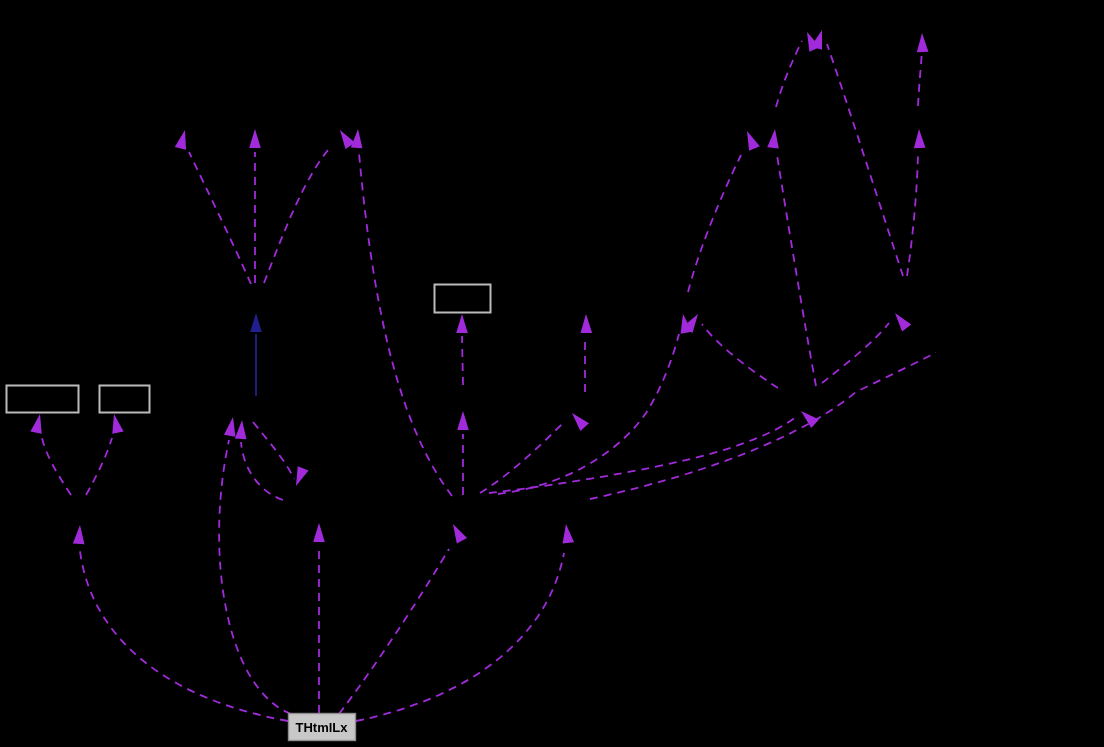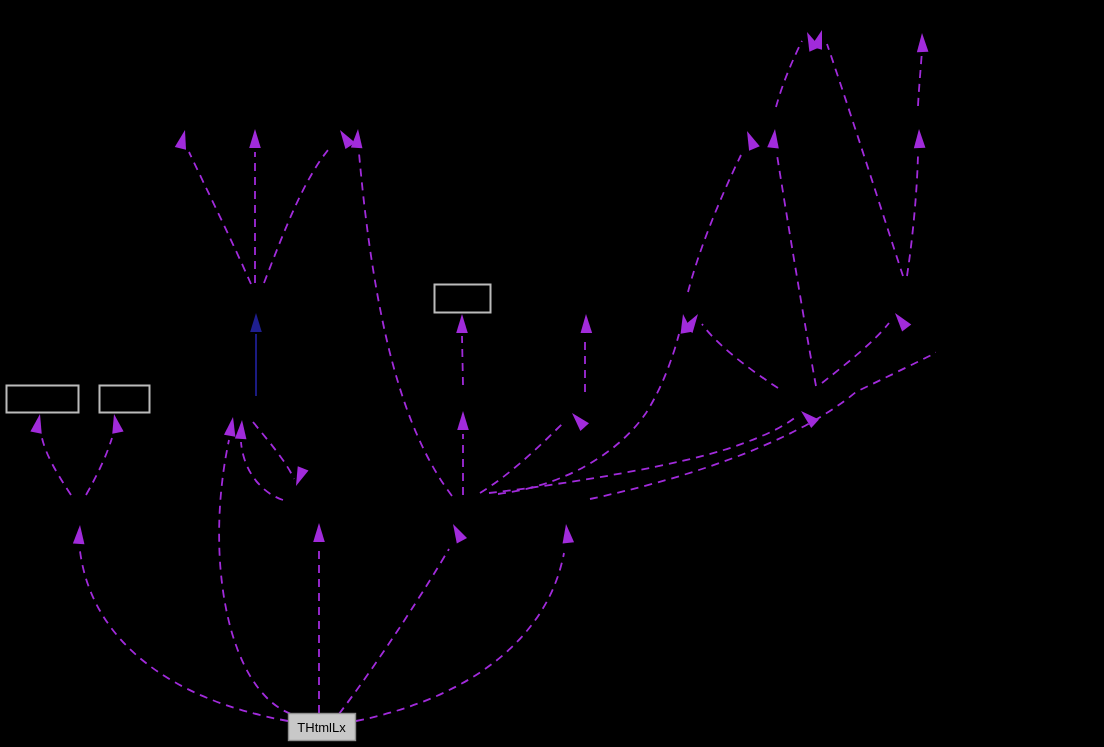--- a/index.html
+++ b/index.html
@@ -6,20 +6,21 @@
     margin: 0;
     padding: 0;
     background: #000000;
   }
   .stage {
     position: relative;
     width: 936px;
     height: 747px;
     background: #000000;
     overflow: hidden;
+    font-weight: bold;
   }
   svg text {
     font-family: "Liberation Sans", "DejaVu Sans", sans-serif;
     font-size: 13px;
   }
 </style>
 </head>
 <body>
 
 <div class="stage">

